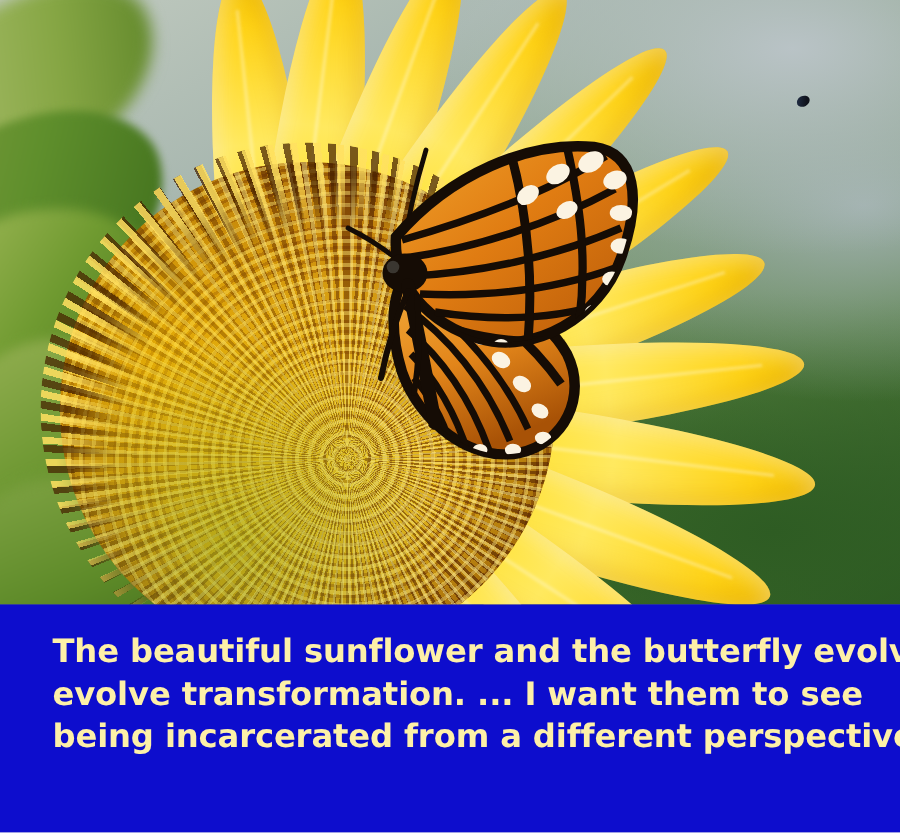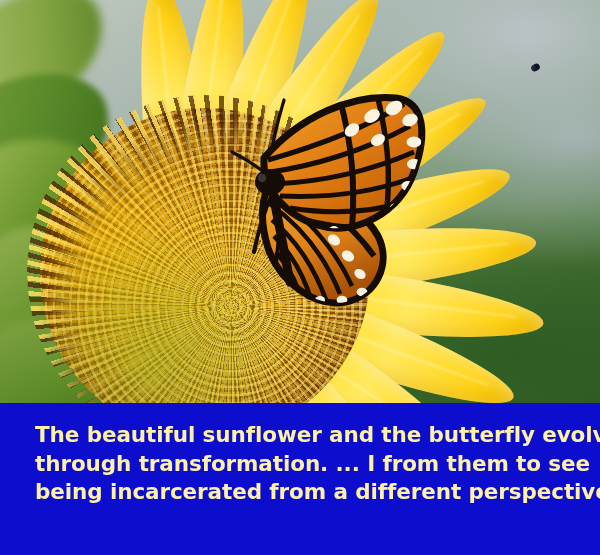--- a/index.html
+++ b/index.html
@@ -333,18 +333,18 @@
         </g>
       </svg>
     </div>
 
     <div class="bug"></div>
   </div>
 
   <div class="caption">
     <div class="caption-text">
       <p>The beautiful sunflower and the butterfly evolve</p>
-      <p>through transformation. ... I from them to see</p>
+      <p>evolve transformation. ... I want them to see</p>
       <p>being incarcerated from a different perspective.</p>
     </div>
   </div>
 
 </div>
 
 </body></html>

